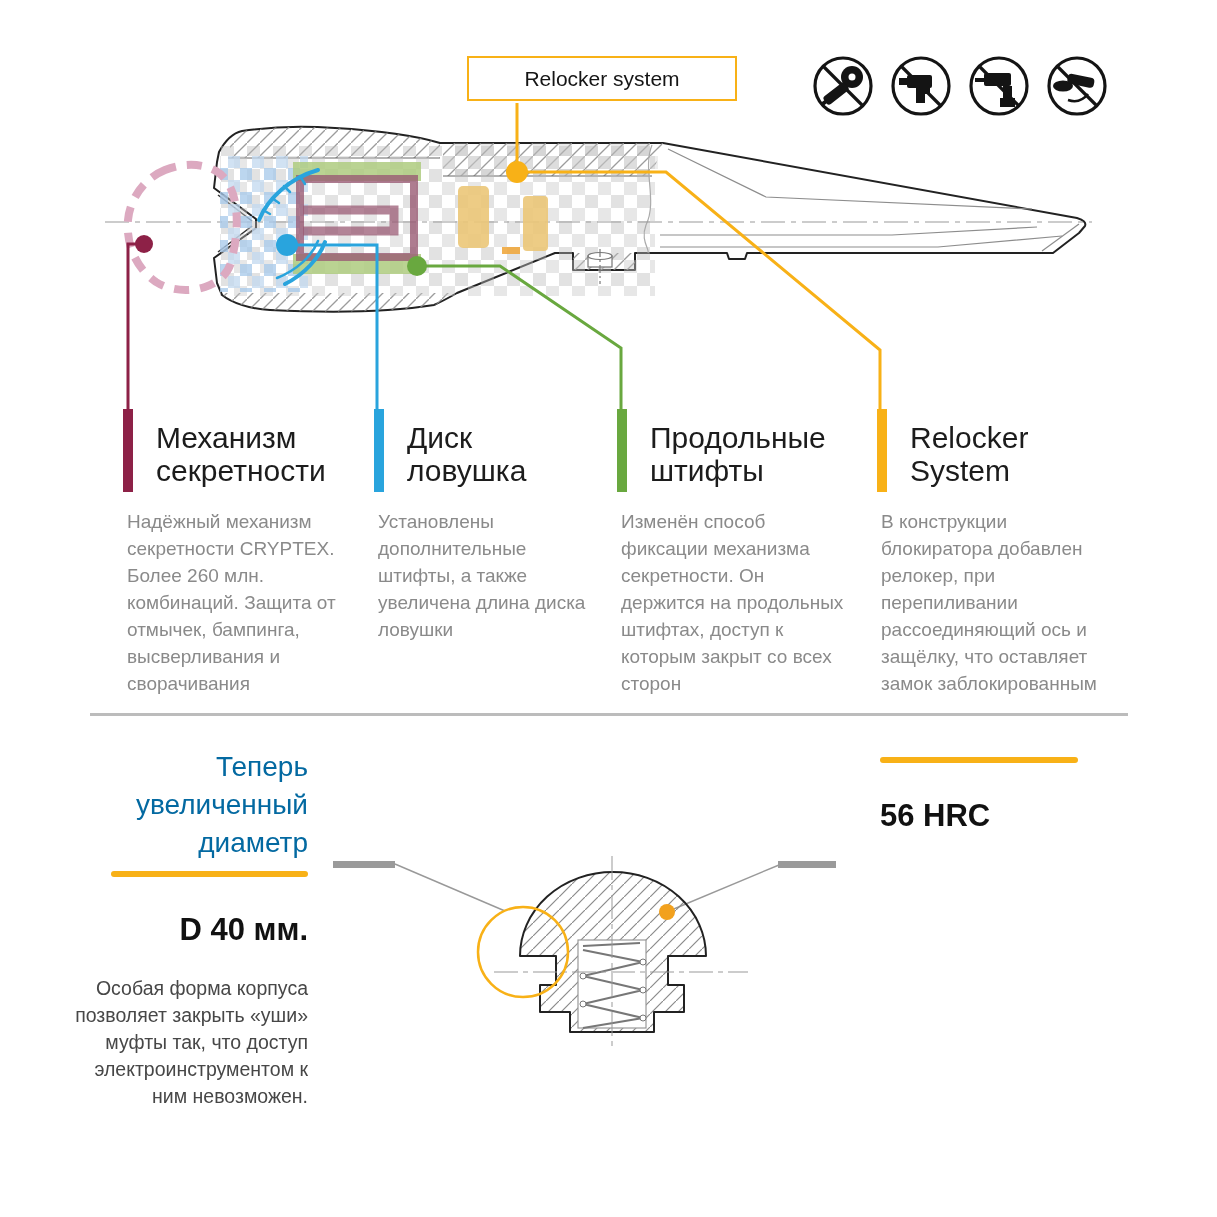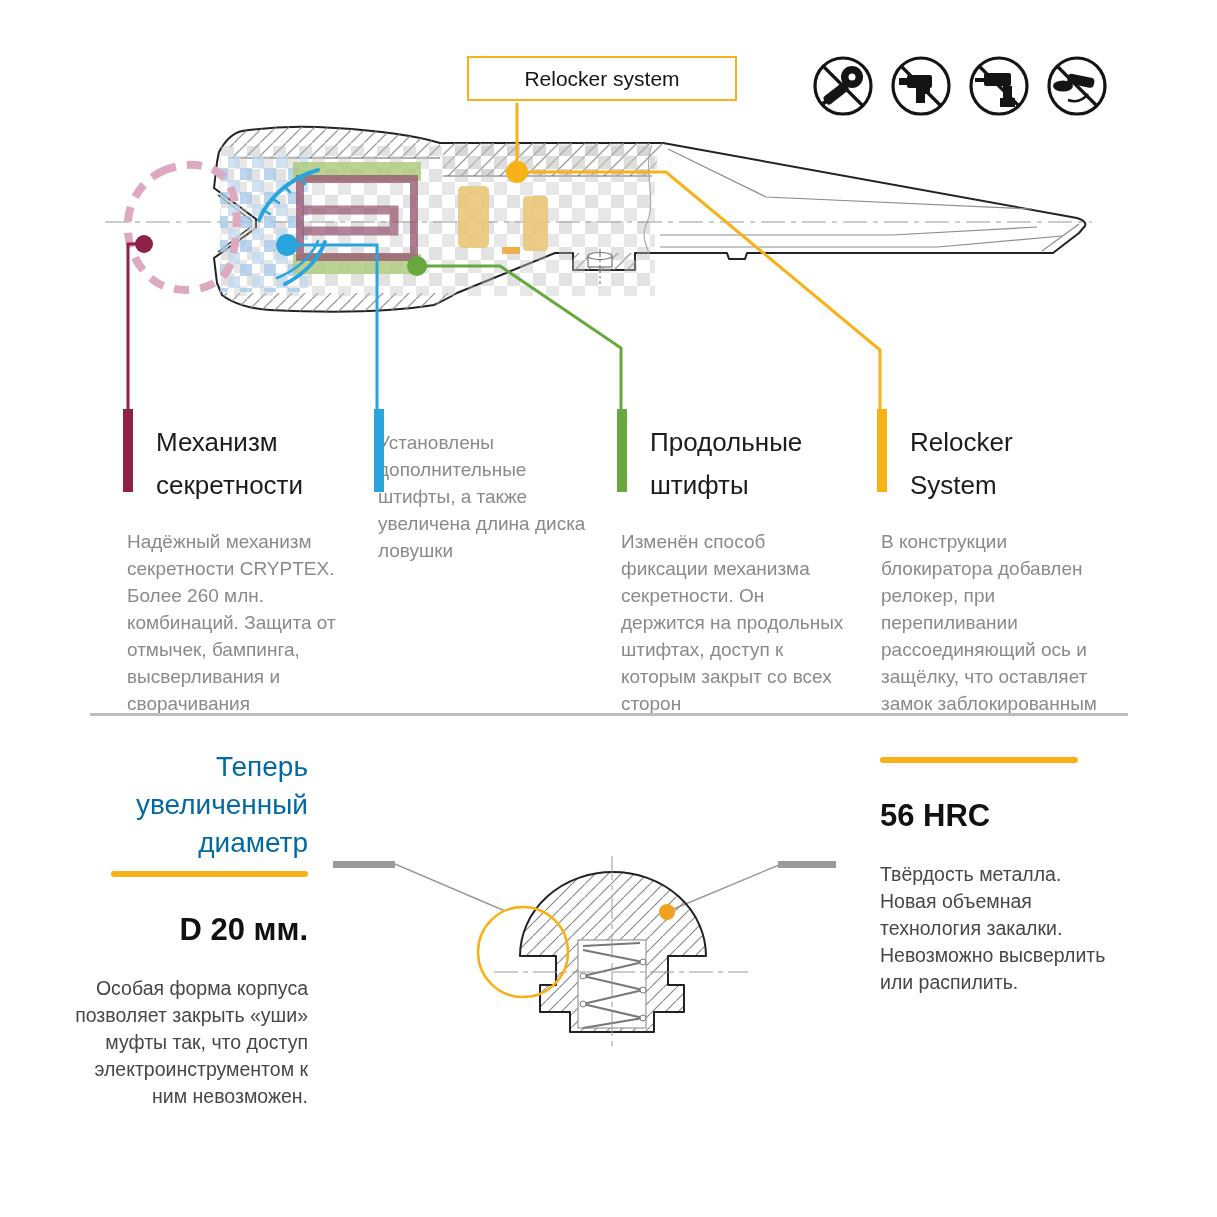--- a/index.html
+++ b/index.html
@@ -15,21 +15,21 @@
 
   
   .relocker-box{left:467px;top:56px;width:266px;height:41px;border:2px solid var(--c-yellow);
     background:#fff;text-align:center;line-height:41px;font-size:21px;color:#151515;}
 
   
   .col{top:408px;}
   .col .bar{position:absolute;left:0;top:1px;width:10px;height:83px;}
   .bg-maroon{background:var(--c-maroon);} .bg-blue{background:var(--c-blue);}
   .bg-green{background:var(--c-green);} .bg-yellow{background:var(--c-yellow);}
-  .col-title{margin:0 0 0 33px;padding-top:13px;font-size:26px;line-height:43px;
+  .col-title{margin:0 0 0 33px;padding-top:13px;font-size:30px;line-height:33px;
     font-weight:400;color:var(--c-head);white-space:pre;}
   .col-text{margin:21px 0 0 4px;font-size:19px;line-height:27px;color:var(--c-coltext);white-space:pre;}
 
   
   .divider{left:90px;top:713px;width:1038px;height:3px;background:var(--c-divider);}
 
   
   .bb-title{margin:0;font-size:28px;line-height:38px;font-weight:400;color:#0369a1;white-space:pre;}
   .bb-underline{height:6px;border-radius:3px;background:var(--c-yellow);margin-top:9px;}
   .bb-value{margin-top:35px;font-size:31px;font-weight:bold;color:#111;}
@@ -185,20 +185,22 @@
     <p class="col-text">Надёжный механизм
 секретности CRYPTEX.
 Более 260 млн.
 комбинаций. Защита от
 отмычек, бампинга,
 высверливания и
 сворачивания</p>
   </div>
   <div class="abs col" style="left:374px;width:240px">
     <div class="bar bg-blue"></div>
+    <h3 class="col-title">Диск
+ловушка</h3>
     <p class="col-text">Установлены
 дополнительные
 штифты, а также
 увеличена длина диска
 ловушки</p>
   </div>
   <div class="abs col" style="left:877px;width:232px">
     <div class="bar bg-yellow"></div>
     <h3 class="col-title">Relocker
 System</h3>
@@ -223,36 +225,31 @@
 сторон</p>
   </div>
 
   <div class="abs divider"></div>
 
   <div class="abs bottom-left">
     <h2 class="bb-title">Теперь
 увеличенный
 диаметр</h2>
     <div class="bb-underline"></div>
-    <div class="bb-value">D 20 мм.</div>
+    <div class="bb-value">D 40 мм.</div>
     <p class="bb-text">Особая форма корпуса
 позволяет закрыть «уши»
 муфты так, что доступ
 электроинструментом к
 ним невозможен.</p>
   </div>
 
   <div class="abs bottom-right">
     <div class="bb-underline"></div>
     <div class="bb-value">56 HRC</div>
-    <p class="bb-text">Твёрдость металла.
-Новая объемная
-технология закалки.
-Невозможно высверлить
-или распилить.</p>
   </div>
 
   <svg class="abs" style="left:320px;top:840px" width="530" height="250" viewBox="320 840 530 250">
     <defs>
       <pattern id="hatchP" width="13" height="13" patternUnits="userSpaceOnUse">
         <path d="M-2,15 L15,-2" stroke="#8a8a8a" stroke-width="1.2" fill="none"></path>
       </pattern>
     </defs>
 
     <rect x="333" y="861" width="62" height="7" fill="#9a9a9a"></rect>

